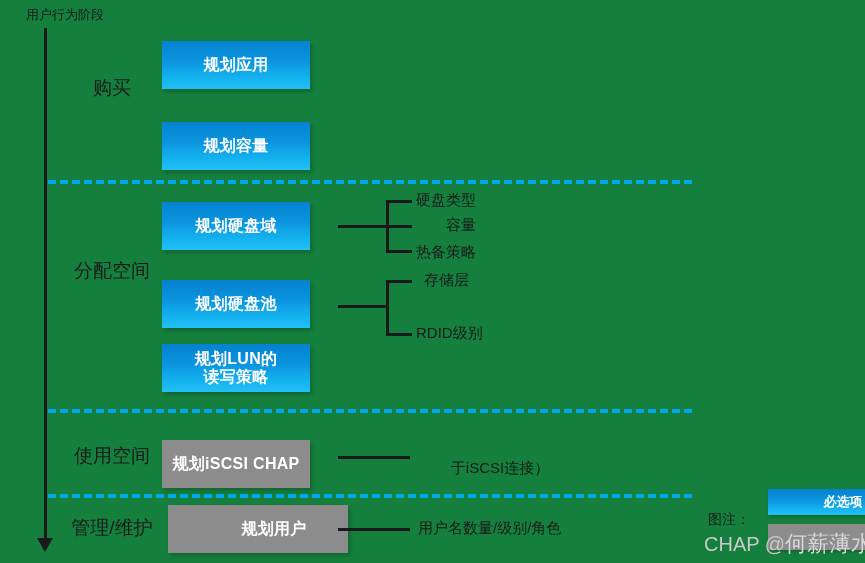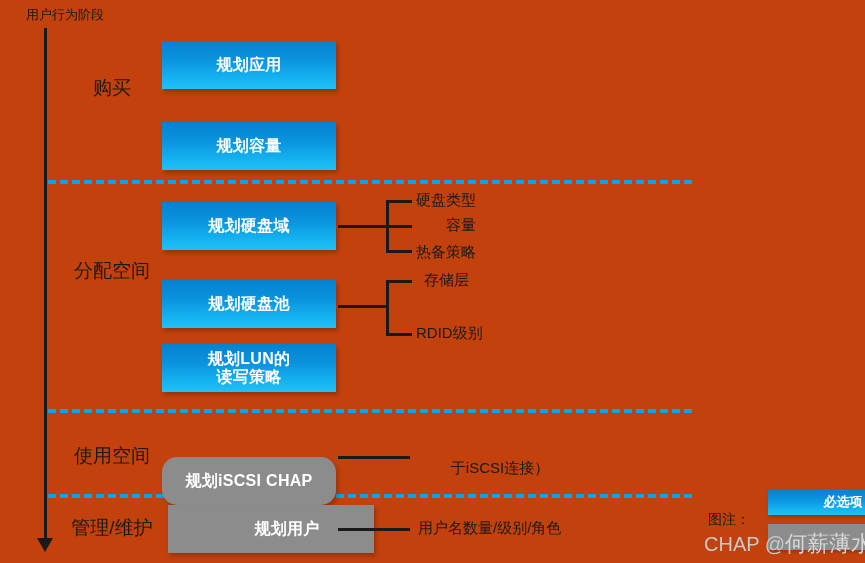--- a/index.html
+++ b/index.html
@@ -7,21 +7,21 @@
     padding: 0;
     background: #ffffff;
   }
   body {
     font-family: "Liberation Sans", "DejaVu Sans", sans-serif;
   }
   #canvas {
     position: relative;
     width: 865px;
     height: 563px;
-    background: #c2410c;
+    background: #15803d;
     overflow: hidden;
   }
 
   
   .axis-title {
     position: absolute;
     left: 26px;
     top: 6px;
     font-size: 13px;
     color: #1a1a1a;
@@ -61,21 +61,21 @@
     position: absolute;
     left: 48px;
     width: 644px;
     height: 0;
     border-top: 4px dashed #00a7ec;
   }
 
   
   .pbox {
     position: absolute;
-    width: 174px;
+    width: 148px;
     height: 48px;
     display: flex;
     align-items: center;
     justify-content: center;
     color: #ffffff;
     font-size: 16px;
     font-weight: bold;
     line-height: 1.15;
     text-align: center;
     box-shadow: 2px 3px 4px rgba(0,0,0,0.22);
@@ -199,21 +199,21 @@
       </div>
       <div class="pbox blue" style="left: 162px; top: 202px;">
         <div>规划硬盘域</div>
       </div>
       <div class="pbox blue" style="left: 162px; top: 280px;">
         <div>规划硬盘池</div>
       </div>
       <div class="pbox blue" style="left: 162px; top: 344px;">
         <div>规划LUN的<span class="line2">读写策略</span></div>
       </div>
-      <div class="pbox gray" style="left: 162px; top: 457px; border-radius: 15px;">
+      <div class="pbox gray" style="left: 162px; top: 440px;">
         <div>规划iSCSI CHAP</div>
       </div>
       <div class="pbox gray" style="left: 168px; top: 505px; padding-left: 32px;">
         <div>规划用户</div>
       </div>
     </div>
 
   <div id="trees-layer">
       <div class="stem" style="left: 338px; top: 225px; width: 48px;"></div>
       <div class="vbar" style="left: 386px; top: 200px; height: 50px;"></div>

